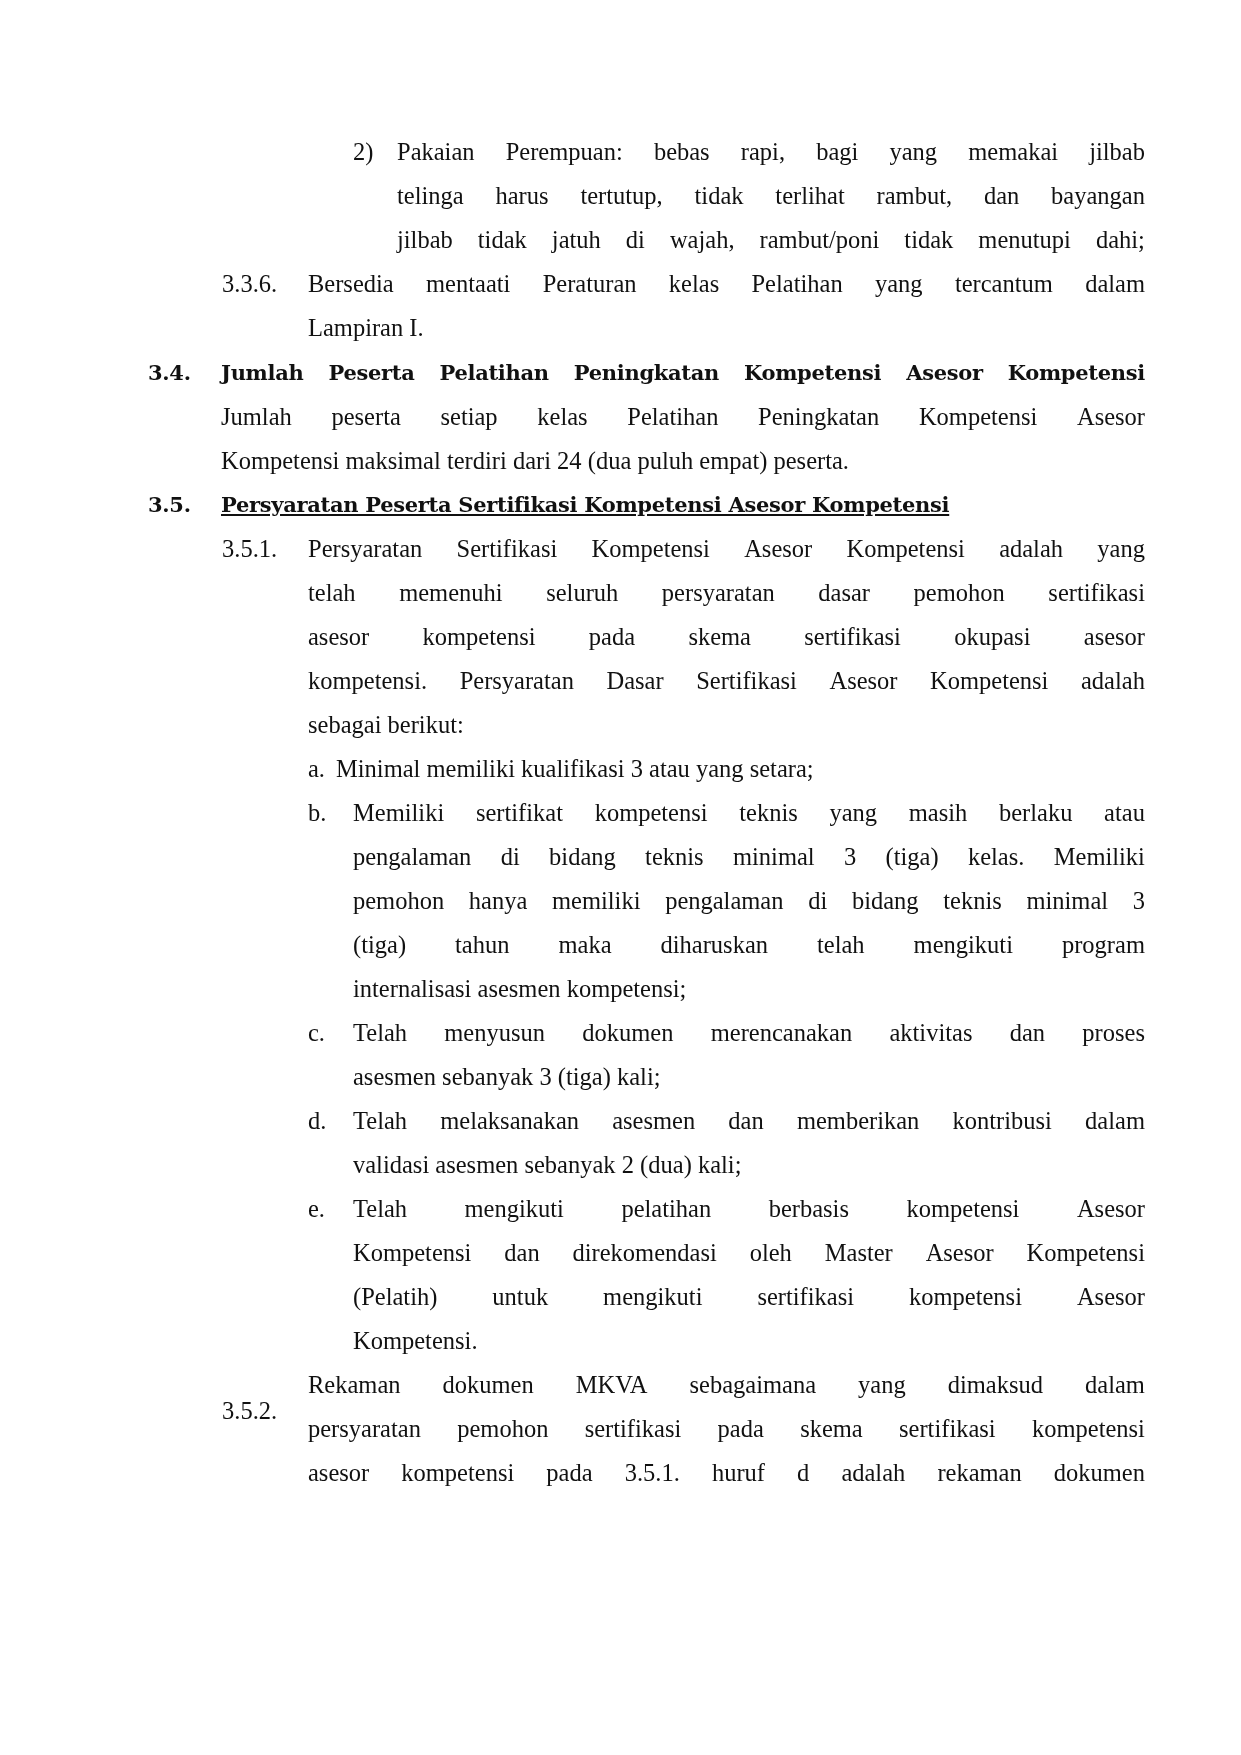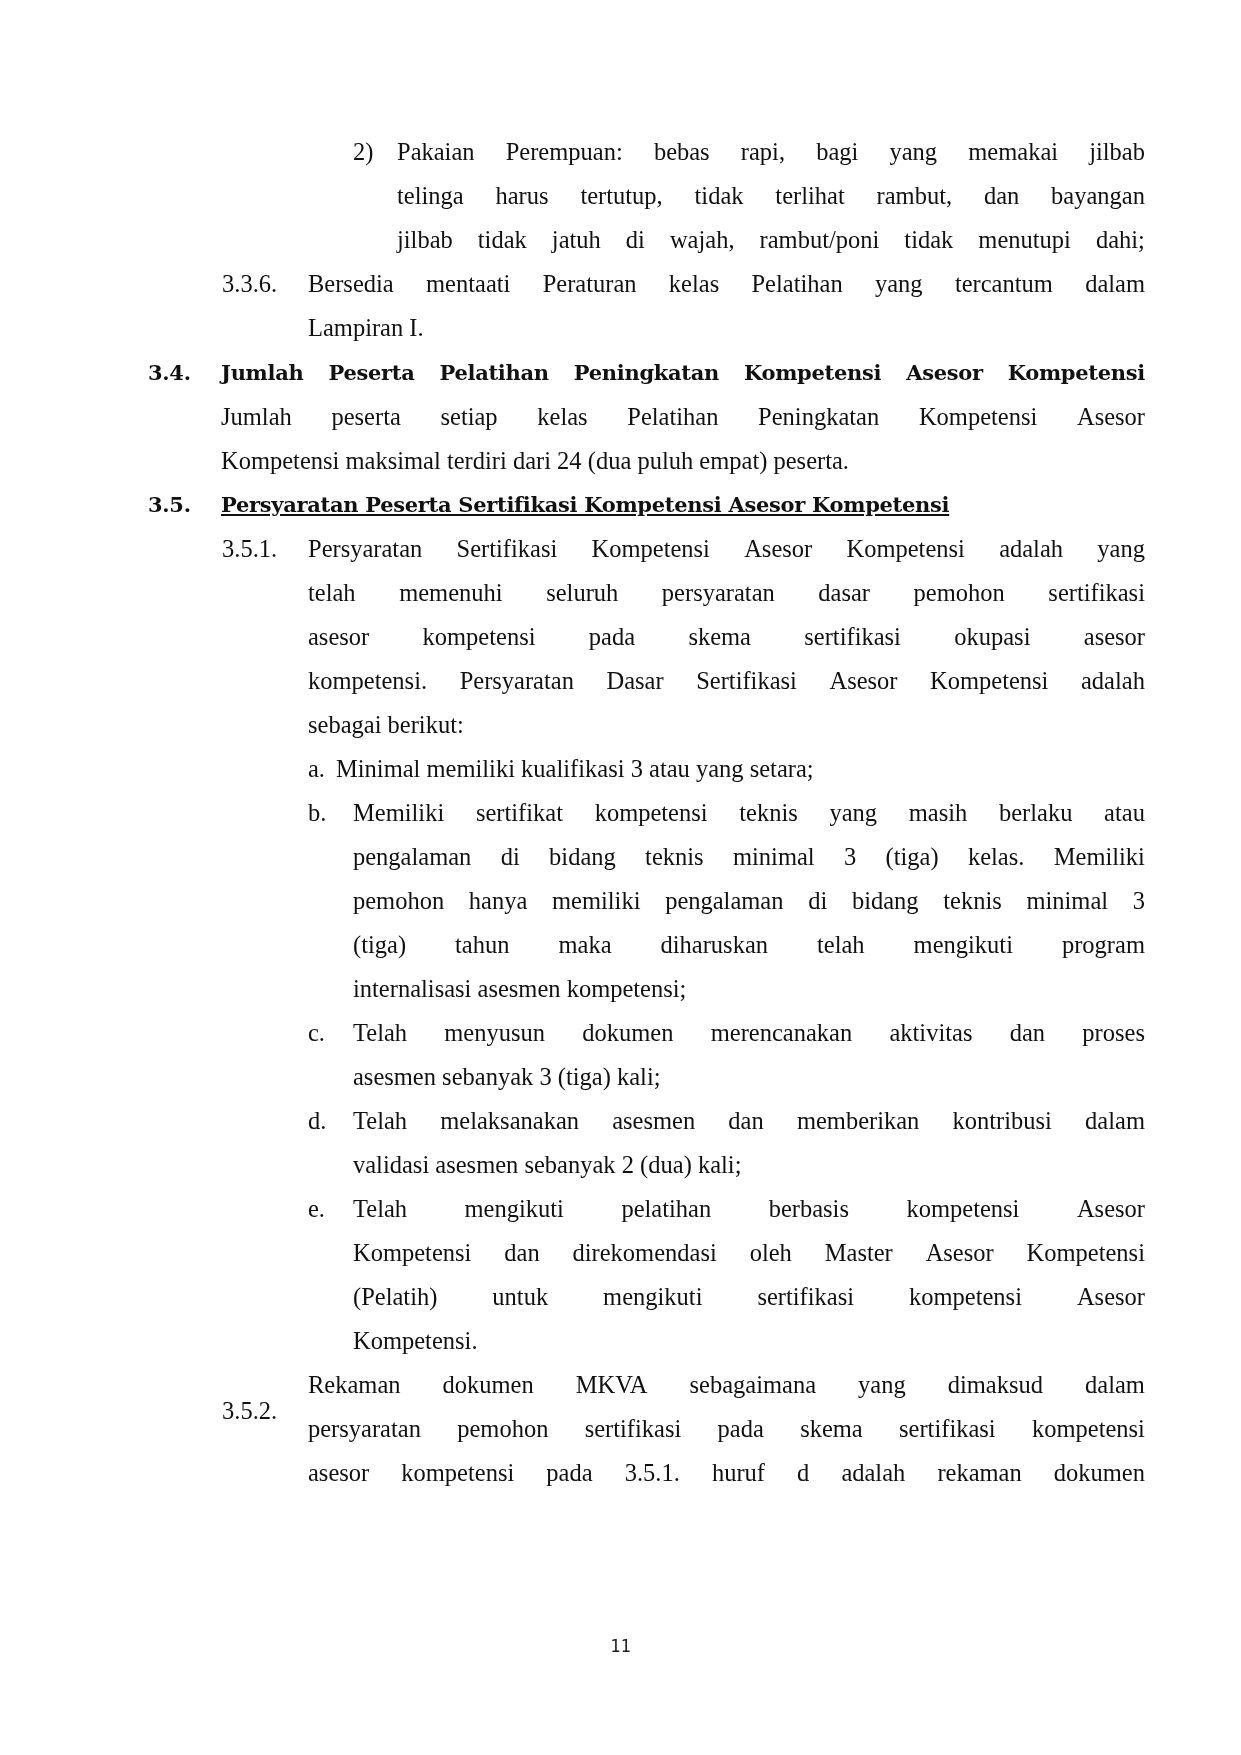--- a/index.html
+++ b/index.html
@@ -273,14 +273,13 @@
           <span>3.5.1.</span>
           <span>huruf</span>
           <span>d</span>
           <span>adalah</span>
           <span>rekaman</span>
           <span>dokumen</span>
         </div>
     </div>
   </div>
 
-  <div class="pagenum">11</div>
 </div>
 
 </body></html>

